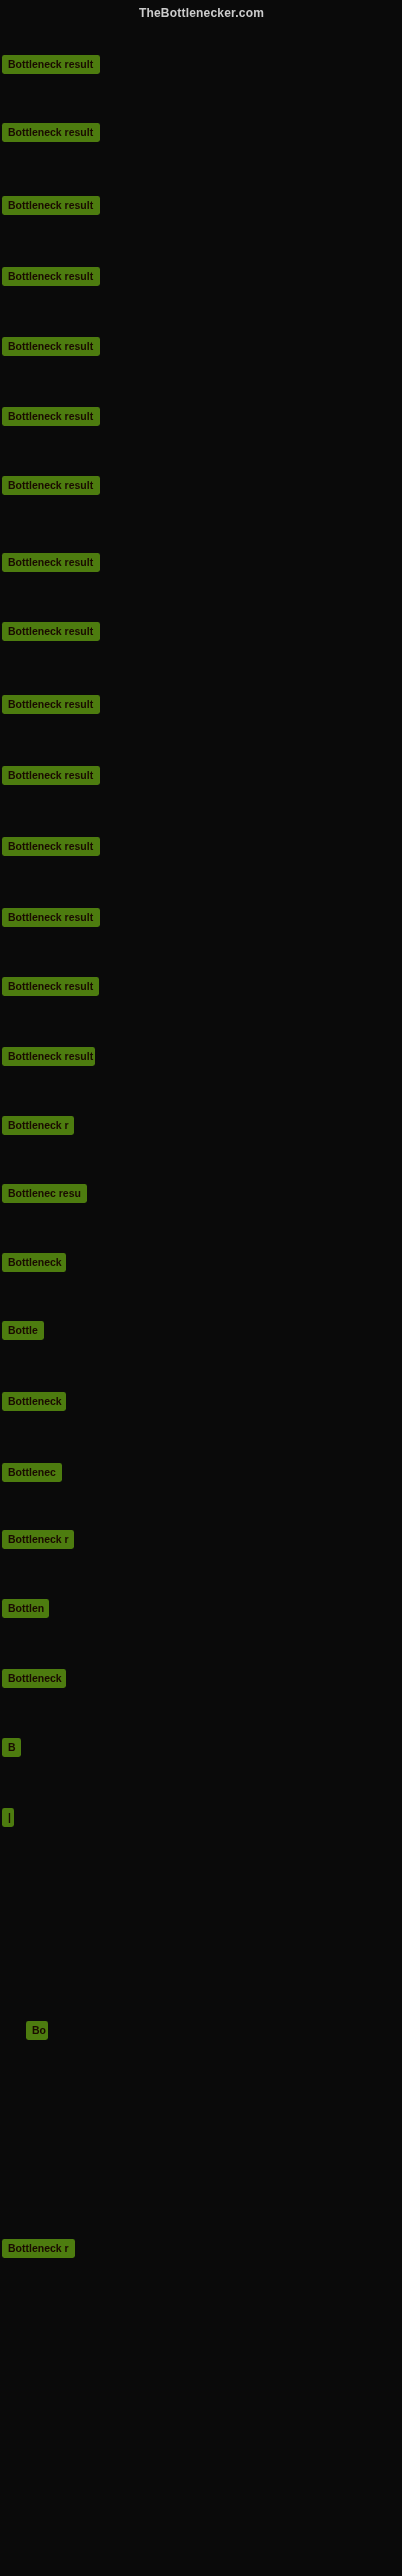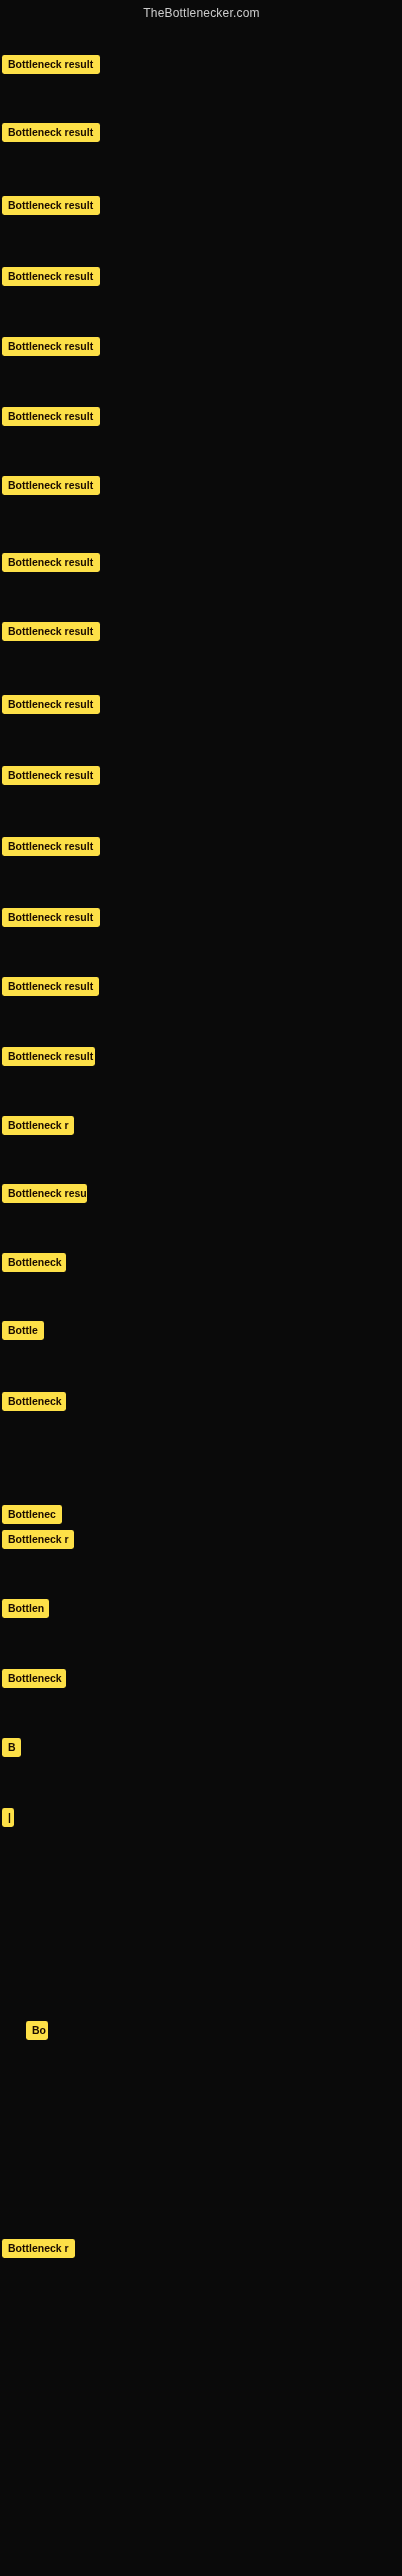--- a/index.html
+++ b/index.html
@@ -13,27 +13,28 @@
       background-color: #0a0a0a;
       font-family: Arial, sans-serif;
       position: relative;
     }
     .site-title {
       text-align: center;
       color: #cccccc;
       font-size: 12px;
       padding: 6.4px 0 4.8px 0;
       letter-spacing: 0.2px;
+      font-weight: bold;
     }
     .bottleneck-item {
       position: absolute;
       left: 1.6px;
     }
     .bottleneck-badge {
-      background-color: #fde047;
+      background-color: #4d7c0f;
       color: #1a0a00;
       font-size: 10.5px;
       font-weight: 600;
       padding: 3.2px 6.4px;
       border-radius: 2.4px;
       display: inline-block;
       white-space: nowrap;
       overflow: hidden;
     }
   </style>
@@ -52,25 +53,25 @@
     <div class="bottleneck-item" style="top: 451px;"><span class="bottleneck-badge" style="max-width: 103px;">Bottleneck result</span></div>
     <div class="bottleneck-item" style="top: 528px;"><span class="bottleneck-badge" style="max-width: 109px;">Bottleneck result</span></div>
     <div class="bottleneck-item" style="top: 597px;"><span class="bottleneck-badge" style="max-width: 103px;">Bottleneck result</span></div>
     <div class="bottleneck-item" style="top: 670px;"><span class="bottleneck-badge" style="max-width: 105px;">Bottleneck result</span></div>
     <div class="bottleneck-item" style="top: 741px;"><span class="bottleneck-badge" style="max-width: 105px;">Bottleneck result</span></div>
     <div class="bottleneck-item" style="top: 812px;"><span class="bottleneck-badge" style="max-width: 98px;">Bottleneck result</span></div>
     <div class="bottleneck-item" style="top: 883px;"><span class="bottleneck-badge" style="max-width: 100px;">Bottleneck result</span></div>
     <div class="bottleneck-item" style="top: 952px;"><span class="bottleneck-badge" style="max-width: 97px;">Bottleneck result</span></div>
     <div class="bottleneck-item" style="top: 1022px;"><span class="bottleneck-badge" style="max-width: 93px;">Bottleneck result</span></div>
     <div class="bottleneck-item" style="top: 1091px;"><span class="bottleneck-badge" style="max-width: 72px;">Bottleneck r</span></div>
-    <div class="bottleneck-item" style="top: 1159px;"><span class="bottleneck-badge" style="max-width: 85px;">Bottleneck resu</span></div>
+    <div class="bottleneck-item" style="top: 1159px;"><span class="bottleneck-badge" style="max-width: 85px;">Bottlenec resu</span></div>
     <div class="bottleneck-item" style="top: 1228px;"><span class="bottleneck-badge" style="max-width: 64px;">Bottleneck</span></div>
     <div class="bottleneck-item" style="top: 1296px;"><span class="bottleneck-badge" style="max-width: 53px;">Bottle</span></div>
     <div class="bottleneck-item" style="top: 1367px;"><span class="bottleneck-badge" style="max-width: 64px;">Bottleneck</span></div>
-    <div class="bottleneck-item" style="top: 1480px;"><span class="bottleneck-badge" style="max-width: 60px;">Bottlenec</span></div>
+    <div class="bottleneck-item" style="top: 1438px;"><span class="bottleneck-badge" style="max-width: 60px;">Bottlenec</span></div>
     <div class="bottleneck-item" style="top: 1505px;"><span class="bottleneck-badge" style="max-width: 72px;">Bottleneck r</span></div>
     <div class="bottleneck-item" style="top: 1574px;"><span class="bottleneck-badge" style="max-width: 47px;">Bottlen</span></div>
     <div class="bottleneck-item" style="top: 1644px;"><span class="bottleneck-badge" style="max-width: 64px;">Bottleneck</span></div>
     <div class="bottleneck-item" style="top: 1713px;"><span class="bottleneck-badge" style="max-width: 19.3px;">B</span></div>
     <div class="bottleneck-item" style="top: 1783px;"><span class="bottleneck-badge" style="max-width: 11.3px;">|</span></div>
     <div class="bottleneck-item" style="top: 1996px; padding-left: 24px;"><span class="bottleneck-badge" style="max-width: 22.5px;">Bo</span></div>
     <div class="bottleneck-item" style="top: 2214px;"><span class="bottleneck-badge" style="max-width: 74px;">Bottleneck r</span></div>
   </div>
 
 

